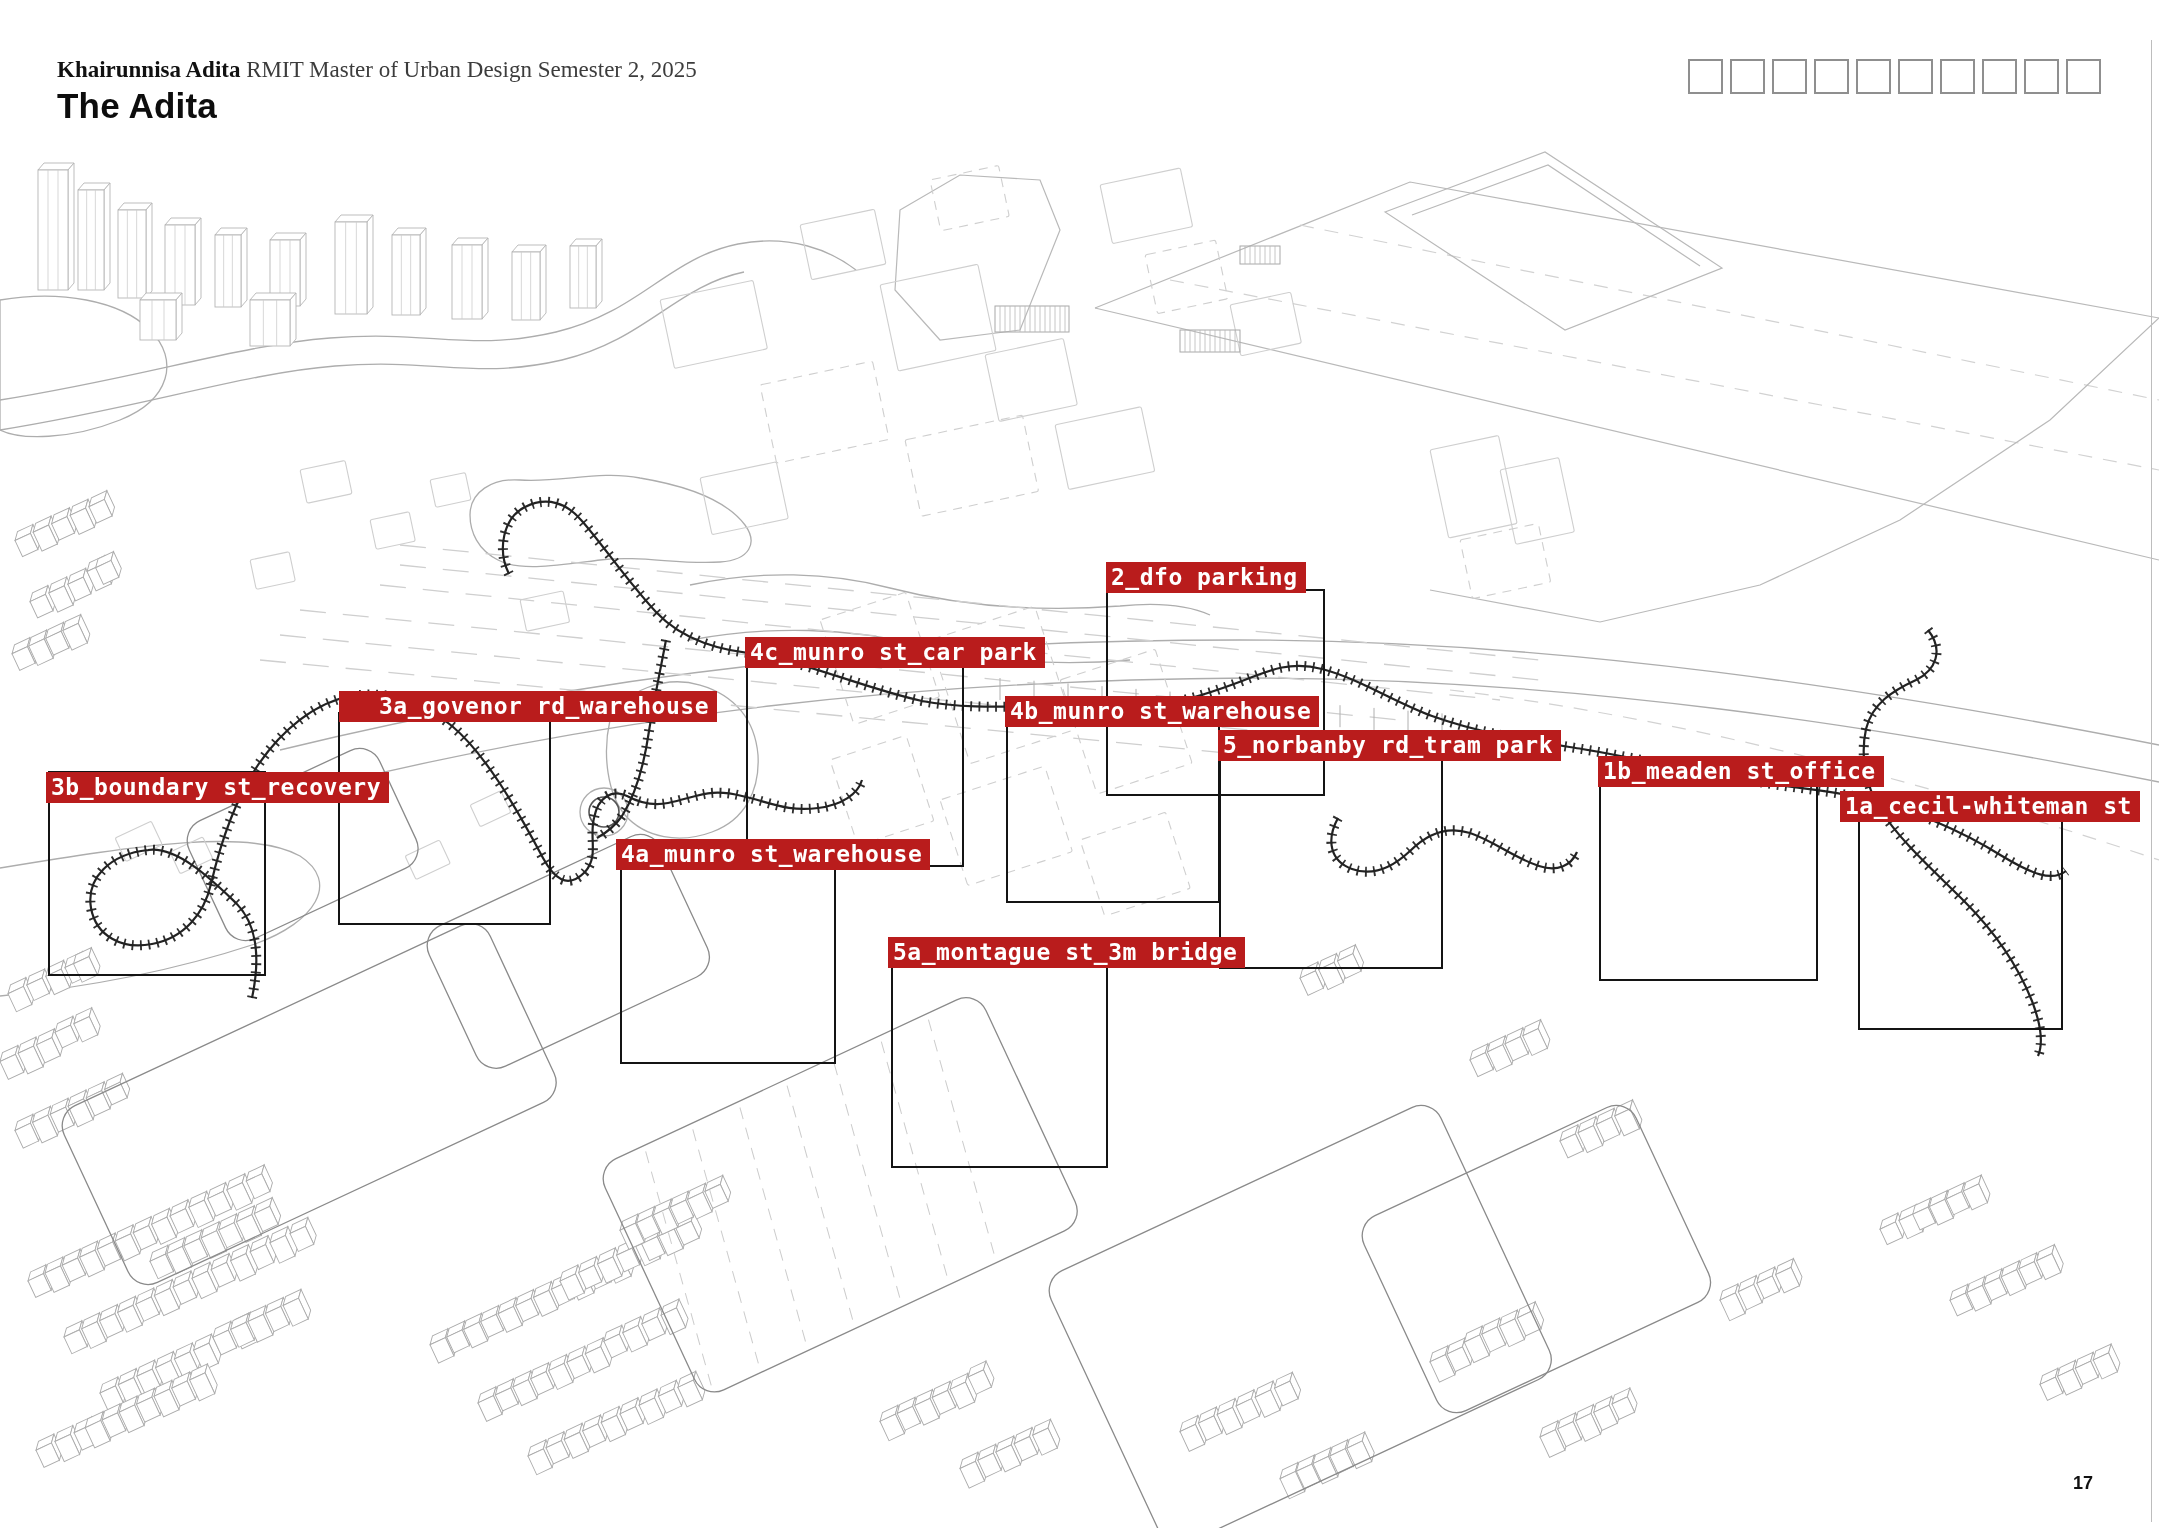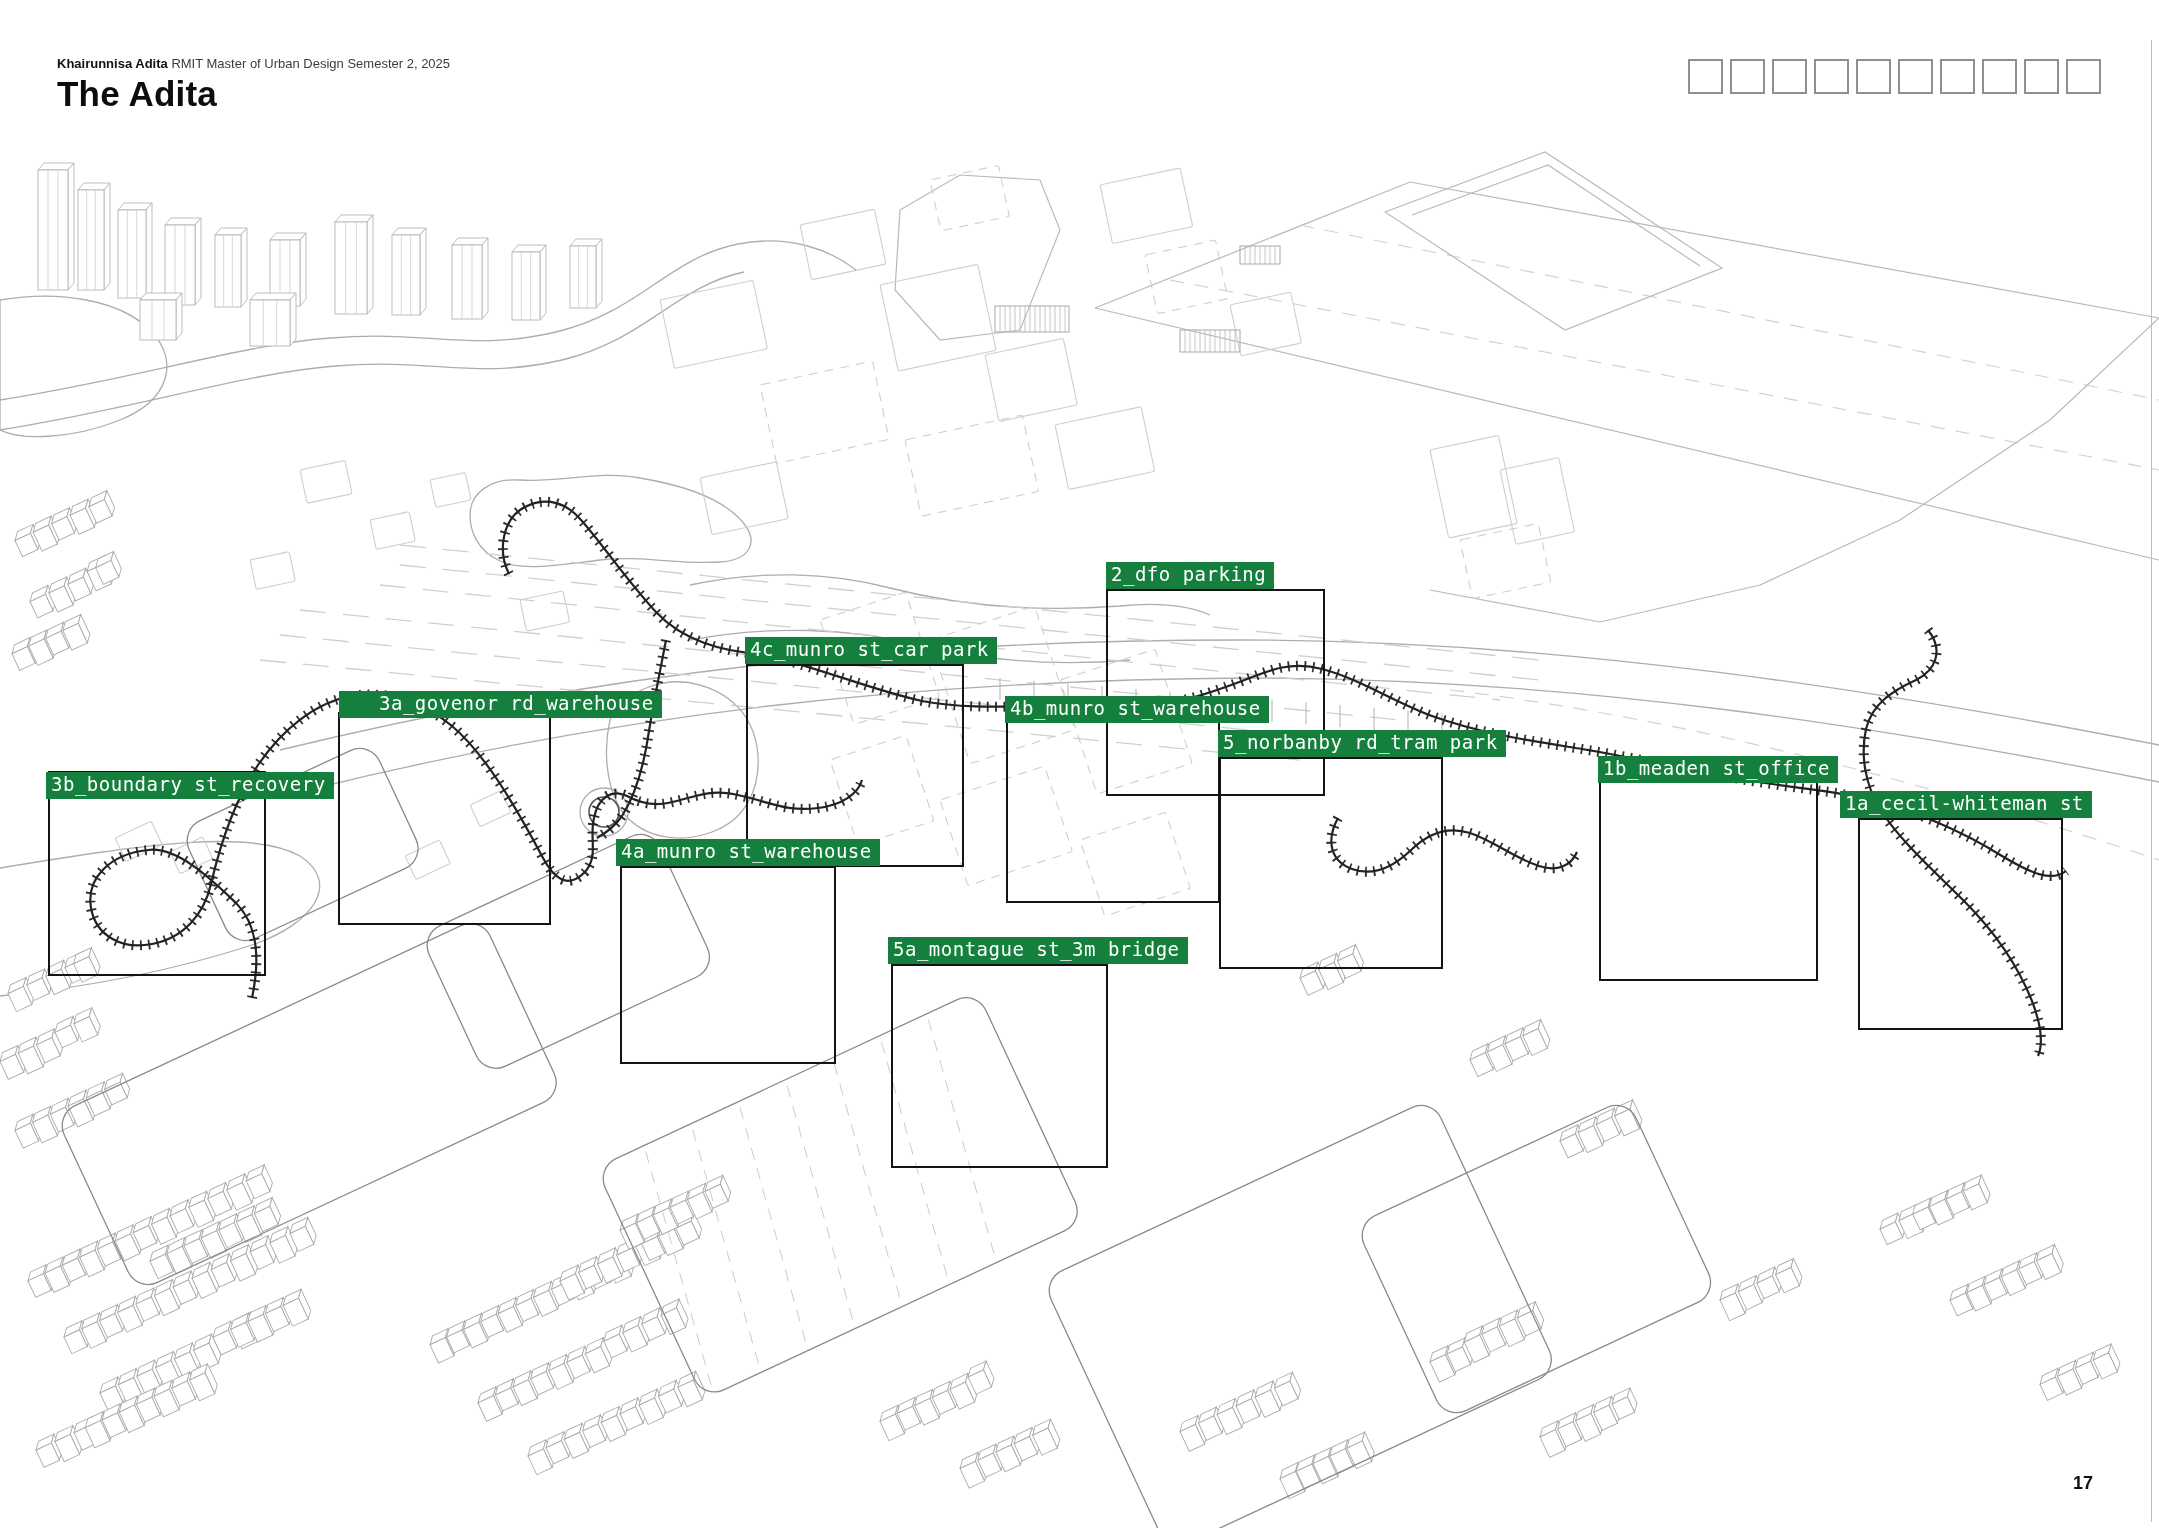--- a/index.html
+++ b/index.html
@@ -2,41 +2,41 @@
 <html><head>
 <meta charset="utf-8">
 <style>
   html,body{margin:0;padding:0;background:#e8e8e8;}
   .page{
     position:relative;width:2159px;height:1528px;background:#ffffff;
     overflow:hidden;font-family:"Liberation Sans",sans-serif;color:#1a1a1a;
   }
   
   .hdr{position:absolute;left:57px;top:56px;}
-  .byline{font-size:13px;line-height:1.2;}
+  .byline{font-size:23px;line-height:1.2;font-family:Liberation Serif, serif;}
   .byline .name{font-weight:bold;color:#111;}
   .byline .course{font-weight:normal;color:#3c3c3c;}
   .title{font-size:35px;font-weight:bold;color:#0d0d0d;letter-spacing:.2px;margin-top:2px;}
   
   .thumbrow{position:absolute;top:59px;right:58px;display:flex;gap:7px;}
   .thumb{width:35px;height:35px;border:2px solid #8f8f8f;background:#fff;box-sizing:border-box;}
   
   #map{position:absolute;left:0;top:0;}
   .ties{fill:none;stroke:#1d1d1d;stroke-width:10;stroke-dasharray:1.8 6.5;opacity:.92;}
   .rail{fill:none;stroke:#222;stroke-width:2.2;}
   .road{fill:none;stroke:#adadad;stroke-width:1.3;}
   .roadd{fill:none;stroke:#cfcfcf;stroke-width:1.3;stroke-dasharray:26 17;}
   .mega{fill:none;stroke:#b9b9b9;stroke-width:1.2;}
   .megad{fill:none;stroke:#d2d2d2;stroke-width:1.2;stroke-dasharray:14 11;}
   
   .zbox{position:absolute;border:2px solid #141414;box-sizing:border-box;background:transparent;}
   .zlabel{
-    position:absolute;background:#15803d;color:#fff;white-space:nowrap;
+    position:absolute;background:#b91c1c;color:#fff;white-space:nowrap;
     font-family:"DejaVu Sans Mono","Liberation Mono",monospace;
-    font-size:19px;font-weight:normal;letter-spacing:.5px;
+    font-size:23px;font-weight:bold;letter-spacing:.5px;
     padding:2px 8px 3px 5px;line-height:1.15;
   }
   .pagenum{position:absolute;right:66px;bottom:34px;font-size:18px;font-weight:bold;color:#111;}
   .sheet-edge{position:absolute;right:7px;top:40px;bottom:6px;width:1px;background:#bdbdbd;}
 </style>
 </head>
 <body>
 
 <div class="page">
 

